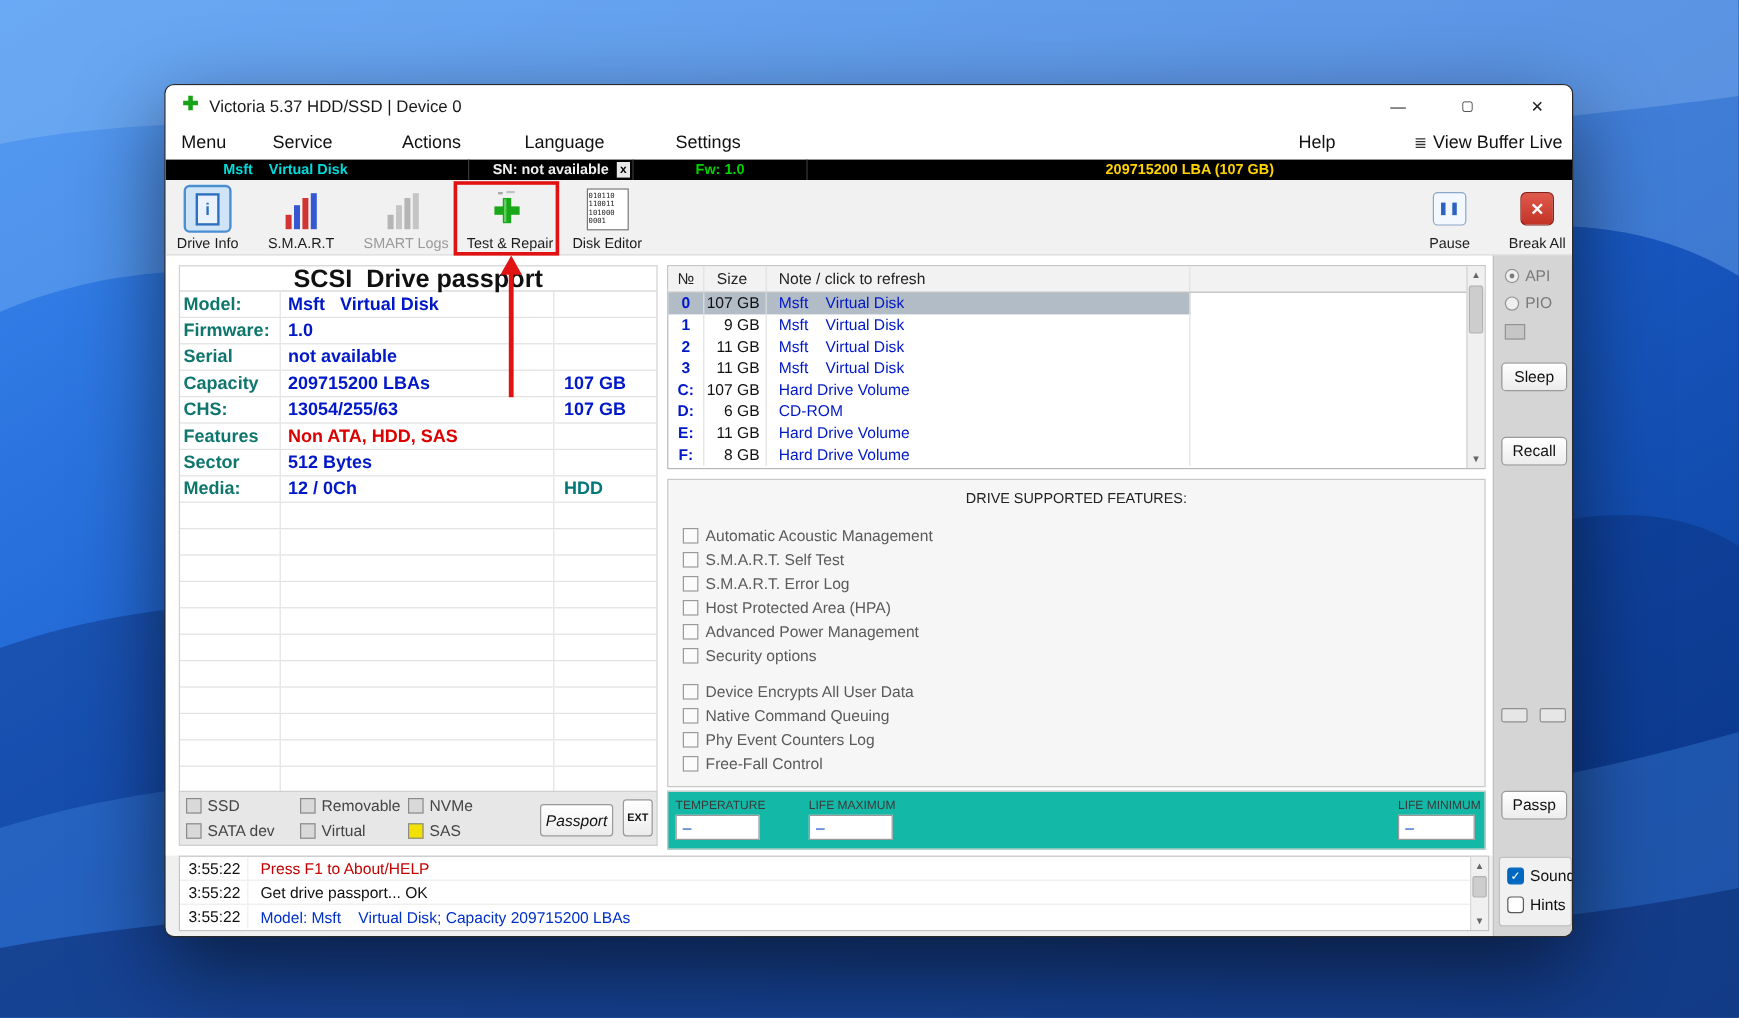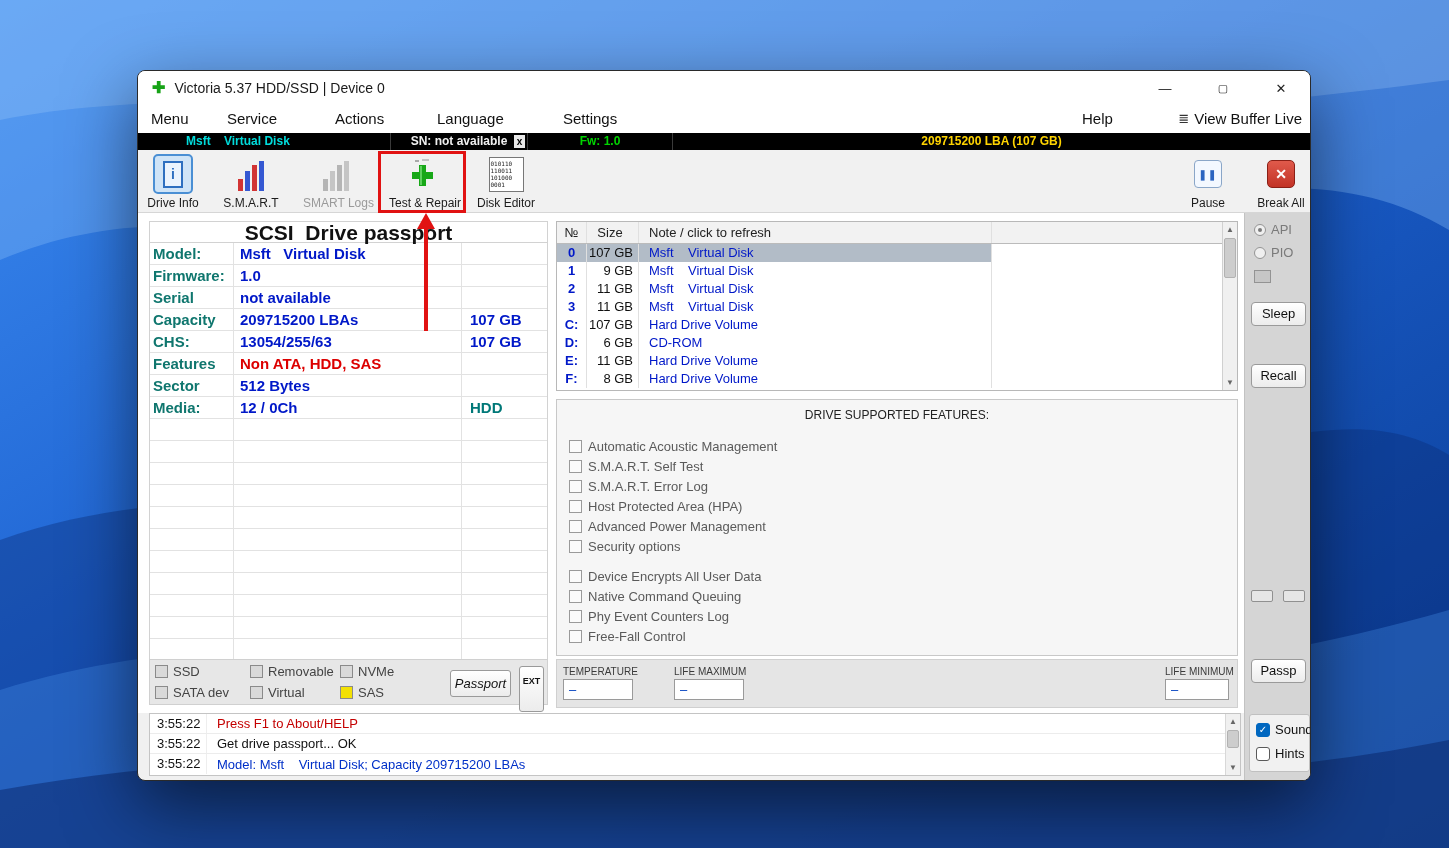--- a/index.html
+++ b/index.html
@@ -86,24 +86,24 @@
   .cb { width:13px; height:13px; border:1px solid #9a9a9a; background:#fbfbfb; display:inline-block; flex:none; }
   .feat span.fl { font-size:13px; color:#5a5a5a; }
 
   
   .flags { position:absolute; left:11px; top:446px; width:399px; height:46px; background:#e7e7e7; border:1px solid #d0d0d0; }
   .flag { position:absolute; display:flex; align-items:center; gap:5px; font-size:13px; color:#444; }
   .cb2 { width:13px; height:13px; border:1px solid #8a8a8a; background:#d9d9d9; display:inline-block; flex:none; }
   .cb2.yellow { background:#f3e104; }
   .btn { background:linear-gradient(#ffffff,#ececec); border:1px solid #9a9a9a; border-radius:3px; font-size:13px; color:#111; text-align:center; }
   .passport-btn { position:absolute; left:300px; top:10px; width:61px; height:27px; line-height:25px;font-style:italic; }
-  .ext-btn { position:absolute; left:369px; top:6px; width:25px; height:46px; font-size:9px; font-weight:bold; line-height:29px; }
-
-  
-  .gauges { position:absolute; left:418px; top:446px; width:682px; height:49px; background:#e5e5e5; border:1px solid #d0d0d0; }
+  .ext-btn { position:absolute; left:369px; top:6px; width:25px; height:31px; font-size:9px; font-weight:bold; line-height:29px; }
+
+  
+  .gauges { position:absolute; left:418px; top:446px; width:682px; height:49px; background:#14b8a6; border:1px solid #d0d0d0; }
   .g-label { position:absolute; font-size:10px; color:#3a3a3a; }
   .g-box { position:absolute; height:21px; background:#fff; border:1px solid #9a9a9a; font-size:13px; color:#0040c0; padding-left:5px; line-height:19px; }
 
   
   .log { position:absolute; left:11px; top:642px; width:1092px; height:63px; background:#fff; border:1px solid #c4c4c4; }
   .log-row { display:flex; height:20px; align-items:center; border-bottom:1px solid #ececec; font-size:13px; }
   .log-time { width:57px; padding-left:7px; color:#111; border-right:1px solid #eee; height:100%; line-height:20px; }
   .log-text { padding-left:10px; white-space:pre; }
   .log-row.r1 .log-text { color:#c40000; }
   .log-row.r2 .log-text { color:#111; }

